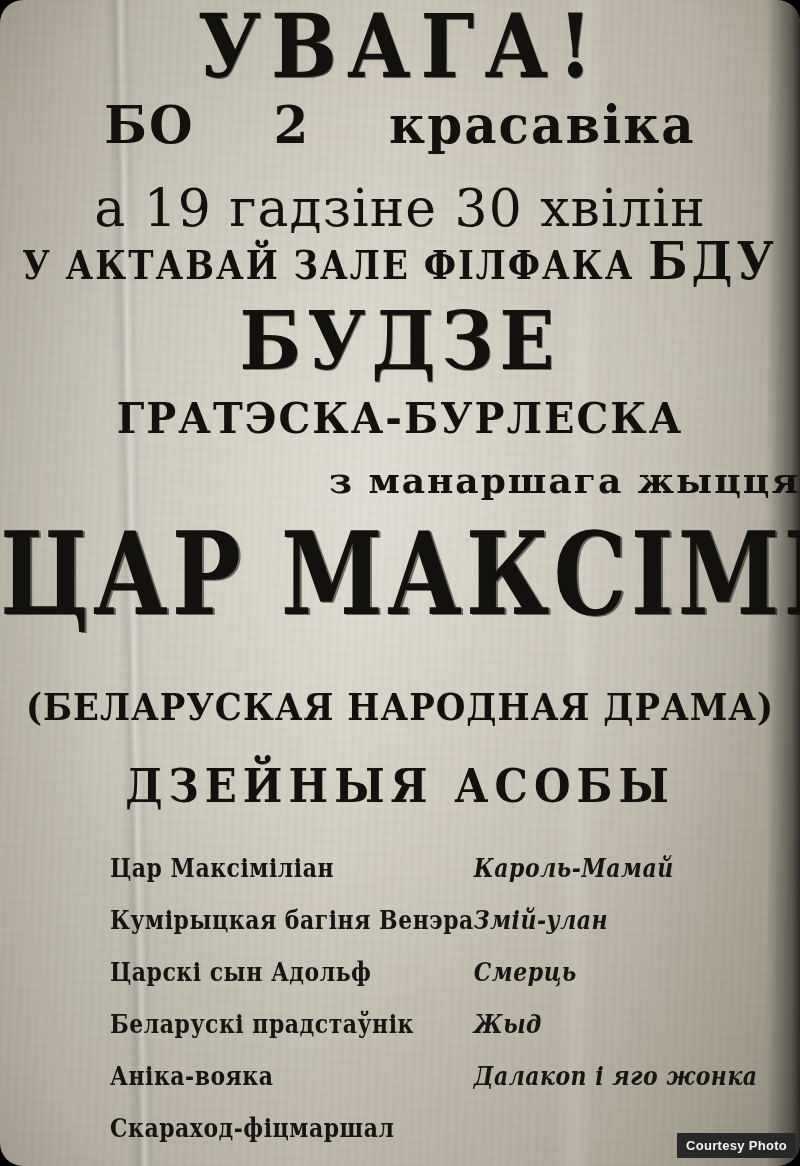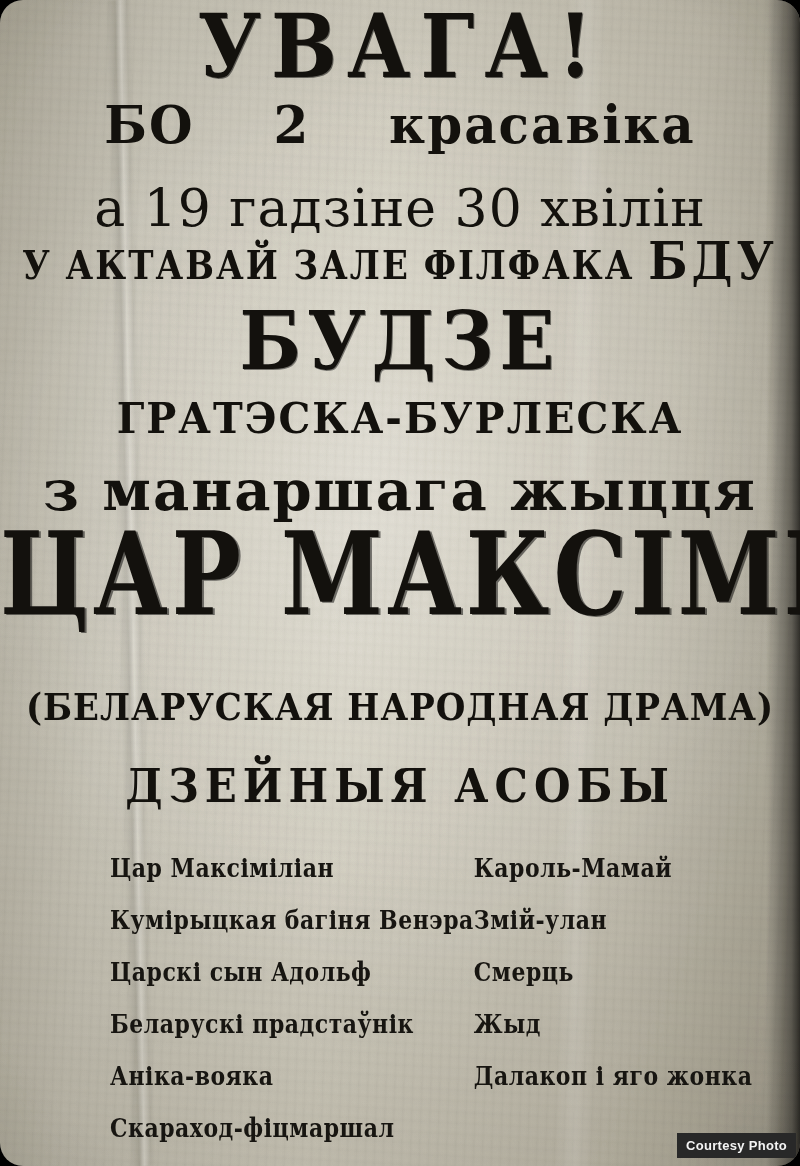--- a/index.html
+++ b/index.html
@@ -137,23 +137,24 @@
   }
   .l-genre {
     position: absolute; top: 398px; left: 0; right: 0;
     font-size: 40px;
     font-weight: 700;
     letter-spacing: 2px;
     transform: scaleY(1.08);
   }
   .l-sub {
     position: absolute; top: 462px; left: 0; right: 0;
-    font-size: 56px;
+    font-size: 36px;
     font-weight: 600;
     letter-spacing: 2px;
+    text-align: right;
   }
   .l-title {
     position: absolute; top: 528px; left: 0; right: 0;
     font-size: 92px;
     font-weight: 700;
     letter-spacing: 4px;
     transform: scaleY(1.25);
     text-shadow: 2px 1px 0 rgba(0,0,0,0.5);
   }
   .l-paren {
@@ -179,21 +180,21 @@
     right: 70px;
     display: flex;
     justify-content: space-between;
     text-align: left;
   }
   .cast-col {
     display: flex;
     flex-direction: column;
     gap: 26px;
   }
-  .cast-col.right { margin-right: 56px; }
+  .cast-col.right { margin-right: 56px; font-style: italic; }
   .cast-item {
     font-size: 22px;
     font-weight: 700;
     letter-spacing: 0.5px;
     white-space: nowrap;
     transform: scaleY(1.15);
     color: #191713;
   }
 
   

